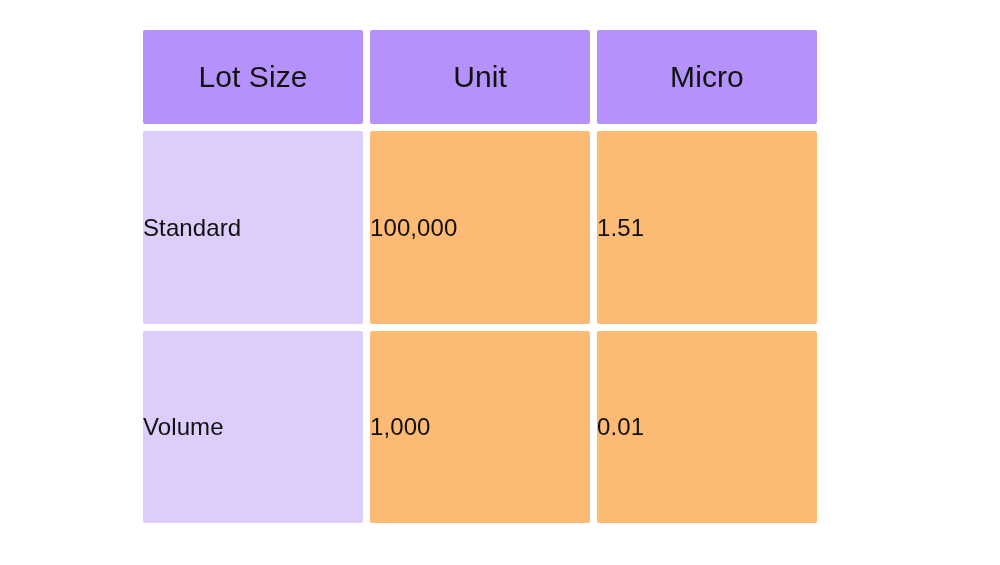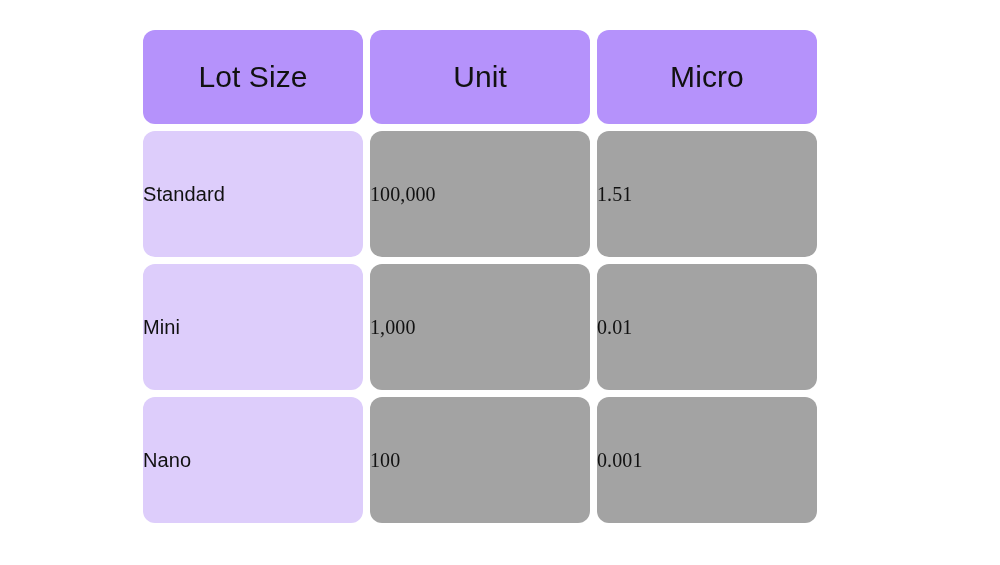--- a/index.html
+++ b/index.html
@@ -31,47 +31,46 @@
     margin: -7px 0 0 -7px;
     table-layout: fixed;
   }
 
   .lot-table th,
   .lot-table td {
     padding: 0;
     margin: 12px;
     vertical-align: middle;
     border: 0;
-    border-radius: 12px;
+    border-radius: 2px;
     color: #111111;
     font-weight: 400;
     letter-spacing: 0.1px;
     line-height: 1.05;
   }
 
   
   .lot-table thead th {
     height: 94px;
     background: #b592fb;
     font-size: 30px;
   }
 
   
   .lot-table tbody td {
     height: 96px;
-    font-size: 20px;
+    font-size: 24px;
   }
 
   .lot-table tbody td.col-label {
     background: #ddcdfb;
   }
 
   .lot-table tbody td.col-value {
-    background: #a3a3a3;
-    font-family: Liberation Serif, serif;
+    background: #fdba74;
   }
 </style>
 </head>
 <body>
 
 <div class="table-wrap">
   <table class="lot-table">
     <thead>
       <tr>
         <th>Lot Size</th>
@@ -79,24 +78,19 @@
         <th>Micro</th>
       </tr>
     </thead>
     <tbody>
       <tr>
         <td class="col-label">Standard</td>
         <td class="col-value">100,000</td>
         <td class="col-value">1.51</td>
       </tr>
       <tr>
-        <td class="col-label">Mini</td>
+        <td class="col-label">Volume</td>
         <td class="col-value">1,000</td>
         <td class="col-value">0.01</td>
-      </tr>
-      <tr>
-        <td class="col-label">Nano</td>
-        <td class="col-value">100</td>
-        <td class="col-value">0.001</td>
       </tr>
     </tbody>
   </table>
 </div>
 
 </body></html>

